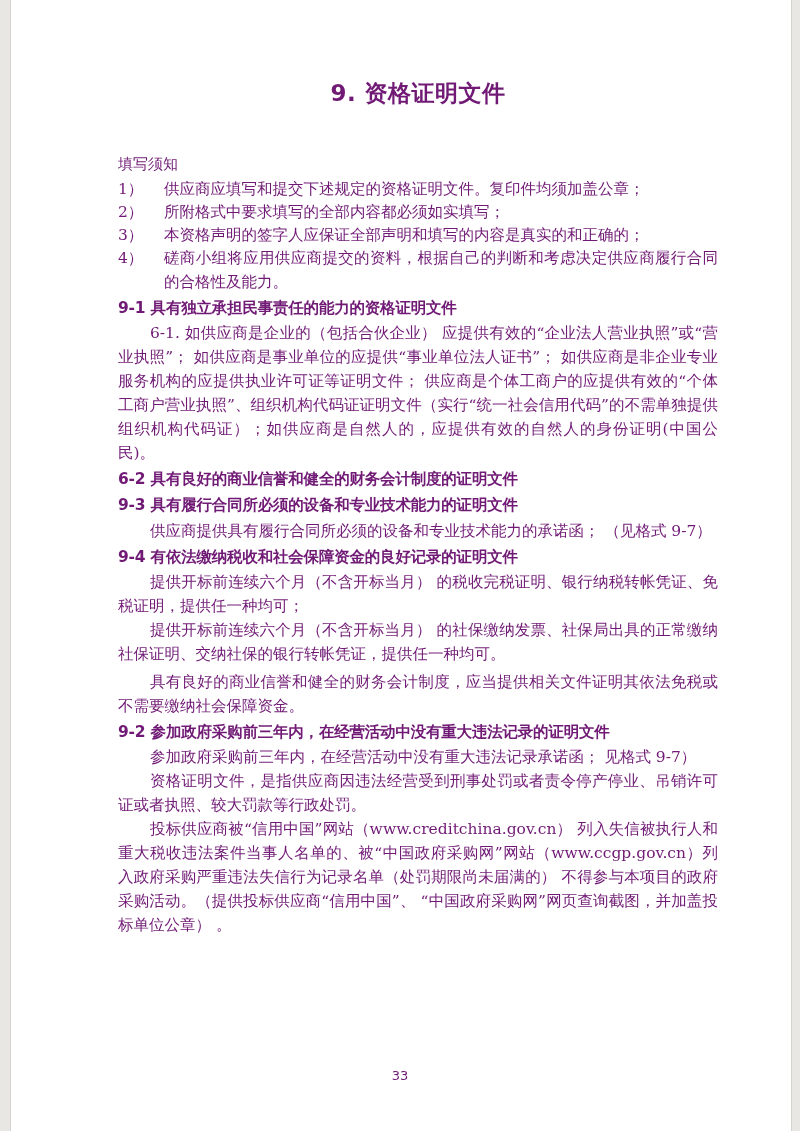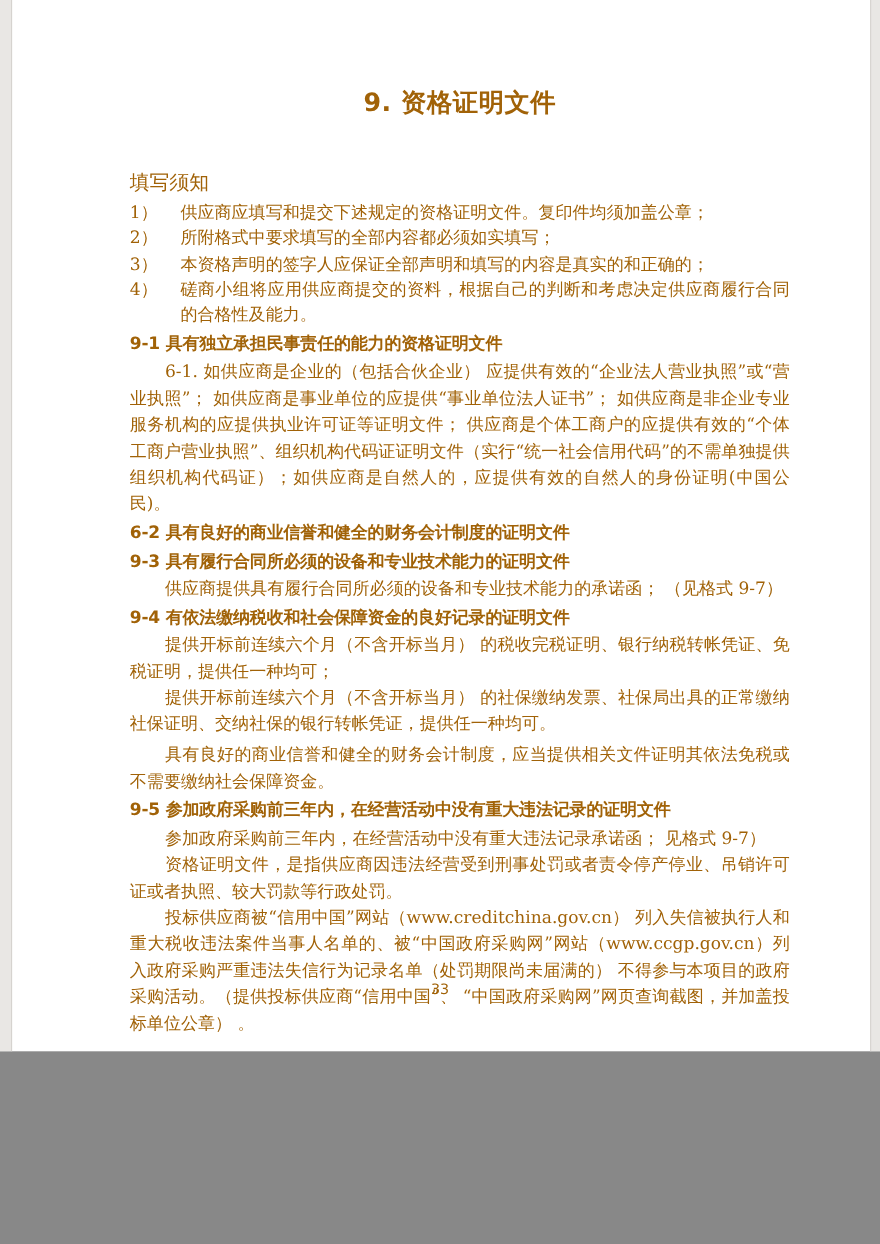--- a/index.html
+++ b/index.html
@@ -2,26 +2,26 @@
 <html><head>
 <meta charset="utf-8">
 <style>
   html, body {
     margin: 0;
     padding: 0;
     background: #888;
   }
   .page {
     width: 800px;
-    height: 956px;
+    height: 1131px;
     background: #ffffff;
     position: relative;
     box-sizing: border-box;
     font-family: "DejaVu Serif", "Liberation Serif", serif;
-    color: #a16207;
+    color: #701a75;
     overflow: hidden;
   }
   .page-border-left {
     position: absolute;
     left: 0; top: 0; bottom: 0;
     width: 10px;
     background: #e9e7e4;
     border-right: 1px solid #d6d3cf;
   }
   .page-border-right {
@@ -45,21 +45,21 @@
     letter-spacing: 0.5px;
     font-family: "DejaVu Sans", "Liberation Sans", sans-serif;
   }
   .para {
     font-size: 15.5px;
     line-height: 1.55;
     margin: 0;
     text-align: justify;
   }
   .notice-label {
-    font-size: 18px;
+    font-size: 15px;
     line-height: 1.5;
     margin-bottom: 2px;
     margin-top: 44px;
   }
   .numbered {
     display: flex;
     align-items: flex-start;
     font-size: 15.5px;
     line-height: 1.5;
   }
@@ -128,21 +128,21 @@
 
     <div class="heading">9-3  具有履行合同所必须的设备和专业技术能力的证明文件</div>
     <p class="para indent1">供应商提供具有履行合同所必须的设备和专业技术能力的承诺函； （见格式 9-7）</p>
 
     <div class="heading">9-4  有依法缴纳税收和社会保障资金的良好记录的证明文件</div>
     <p class="para indent1">提供开标前连续六个月（不含开标当月） 的税收完税证明、银行纳税转帐凭证、免税证明，提供任一种均可；</p>
     <p class="para indent1">提供开标前连续六个月（不含开标当月） 的社保缴纳发票、社保局出具的正常缴纳社保证明、交纳社保的银行转帐凭证，提供任一种均可。</p>
     <div class="sp-s"></div>
     <p class="para indent1">具有良好的商业信誉和健全的财务会计制度，应当提供相关文件证明其依法免税或不需要缴纳社会保障资金。</p>
 
-    <div class="heading">9-5  参加政府采购前三年内，在经营活动中没有重大违法记录的证明文件</div>
+    <div class="heading">9-2  参加政府采购前三年内，在经营活动中没有重大违法记录的证明文件</div>
     <p class="para indent1">参加政府采购前三年内，在经营活动中没有重大违法记录承诺函； 见格式 9-7）</p>
     <p class="para indent1">资格证明文件，是指供应商因违法经营受到刑事处罚或者责令停产停业、吊销许可证或者执照、较大罚款等行政处罚。</p>
     <p class="para indent1">投标供应商被“信用中国”网站（www.creditchina.gov.cn） 列入失信被执行人和重大税收违法案件当事人名单的、被“中国政府采购网”网站（www.ccgp.gov.cn）列入政府采购严重违法失信行为记录名单（处罚期限尚未届满的） 不得参与本项目的政府采购活动。（提供投标供应商“信用中国”、 “中国政府采购网”网页查询截图，并加盖投标单位公章） 。</p>
 
   </div>
 
   <div class="page-number">33</div>
 </div>
 
 </body></html>

